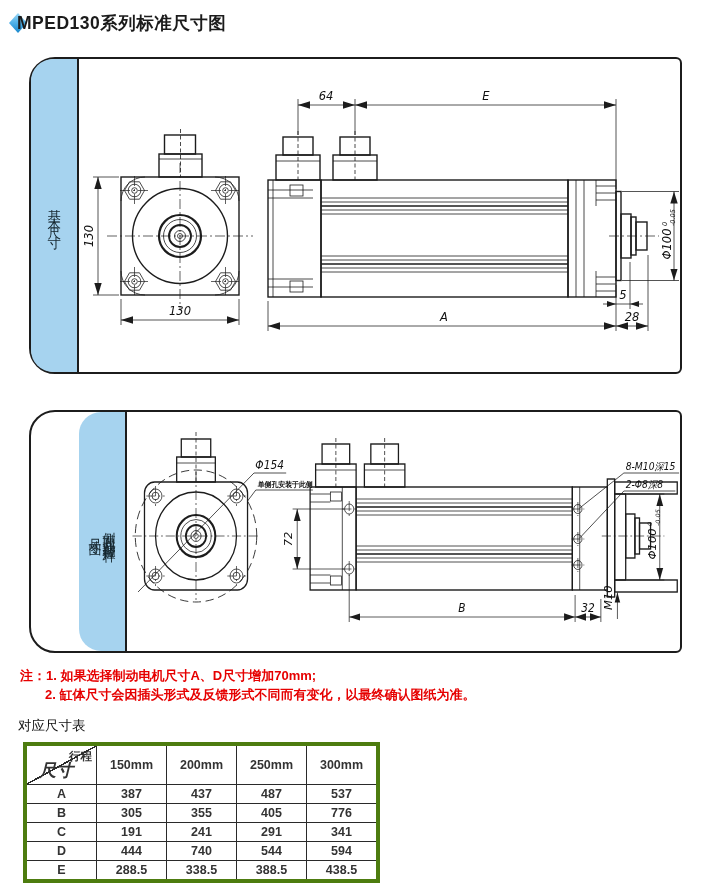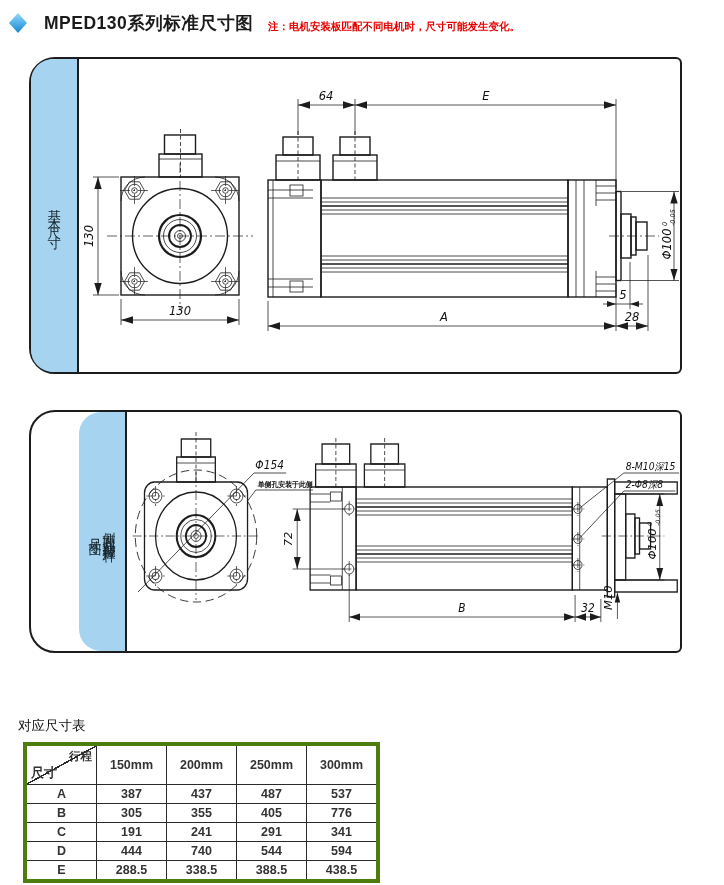--- a/index.html
+++ b/index.html
@@ -3,21 +3,21 @@
 <meta charset="utf-8">
 <style>
   html,body{margin:0;padding:0;background:#ffffff;}
   body{font-family:"Liberation Sans","DejaVu Sans",sans-serif;color:#1c1c1c;}
   .page{position:relative;width:724px;height:885px;background:#fff;overflow:hidden;}
 
   
   .hdr-diamond{position:absolute;left:9px;top:13px;width:18px;height:20px;
     background:linear-gradient(180deg,#9ad5f4 0%,#56b5ea 45%,#1887cc 100%);
     clip-path:polygon(50% 0,100% 50%,50% 100%,0 50%);}
-  .hdr-title{position:absolute;left:44px;top:11px;font-size:17.5px;font-weight:bold;color:#1b1b1b;letter-spacing:.5px;}
+  .hdr-title{position:absolute;left:17px;top:11px;font-size:17.5px;font-weight:bold;color:#1b1b1b;letter-spacing:.5px;}
   .hdr-note{position:absolute;left:268px;top:20px;font-size:10.5px;font-weight:bold;color:#e60000;}
 
   
   .panel{position:absolute;left:29px;width:653px;border:2px solid #1c1c1c;background:#fff;
     display:flex;box-sizing:border-box;}
   .panel-1{top:57px;height:317px;border-radius:26px 6px 6px 26px;}
   .panel-2{top:410px;height:243px;border-radius:26px 6px 6px 26px;padding-left:48px;}
   .panel-side{width:46px;background:#a6d3ef;border-right:2px solid #1c1c1c;border-radius:22px 0 0 22px;
     display:flex;align-items:center;justify-content:center;flex:none;}
   .vtext{writing-mode:vertical-rl;text-orientation:upright;font-size:13.5px;color:#15262e;letter-spacing:9px;line-height:1;}
@@ -51,30 +51,29 @@
   .tbl-title{position:absolute;left:18px;top:717px;font-size:13.5px;font-weight:normal;color:#111;}
   table.dims{position:absolute;left:23px;top:742px;border-collapse:collapse;table-layout:fixed;}
   table.dims th,table.dims td{border:1.5px solid #2a2a2a;font-size:12.5px;font-weight:bold;color:#333;
     text-align:center;padding:0;}
   table.dims{border:4px solid #4d7c0f;}
   table.dims thead th{height:38px;width:69px;}
   table.dims tbody td{height:18px;}
   th.corner{width:60px;position:relative;
     background:linear-gradient(to bottom right,transparent calc(50% - .75px),#2a2a2a calc(50% - .75px),#2a2a2a calc(50% + .75px),transparent calc(50% + .75px));}
   th.corner .c-top{position:absolute;top:3px;right:4px;font-size:11.5px;}
-  th.corner .c-bot{position:absolute;bottom:2px;left:4px;font-size:13px;}
+  th.corner .c-bot{position:absolute;bottom:2px;left:12px;font-size:17px;font-style:italic;}
 </style>
 </head>
 <body>
 
 <div class="page">
 
   <div class="hdr-diamond"></div>
   <div class="hdr-title">MPED130系列标准尺寸图</div>
-  <div class="hdr-note">注：电机安装板匹配不同电机时，尺寸可能发生变化。</div>
 
   <section class="panel panel-1">
     <div class="panel-side">
       <div class="vtext">基本尺寸</div>
     </div>
     <div class="panel-draw">
       <svg viewBox="0 0 601 313" preserveAspectRatio="none">
         <defs>
           <marker id="ga" markerUnits="userSpaceOnUse" markerWidth="12" markerHeight="9" viewBox="0 0 12 9" refX="12" refY="4.5" orient="auto-start-reverse">
             <path d="M0,0.8 L12,4.5 L0,8.2 Z" fill="#1c1c1c"></path>
@@ -375,20 +374,24 @@
           <line class="dim" x1="515" y1="187" x2="515" y2="210"></line>
           <line class="dim" x1="241.5" y1="205" x2="487" y2="205" marker-start="url(#gb)" marker-end="url(#gb)"></line>
           <line class="dim" x1="487" y1="205" x2="515" y2="205" marker-start="url(#gb)" marker-end="url(#gb)"></line>
           <text class="dt" x="364" y="200" text-anchor="middle">B</text>
           <text class="dt" x="501" y="200" text-anchor="middle">32</text>
         </g>
       </svg>
     </div>
   </section>
 
+  <div class="note-block">
+    <div>注：1. 如果选择制动电机尺寸A、D尺寸增加70mm;</div>
+    <div class="note-l2">2. 缸体尺寸会因插头形式及反馈形式不同而有变化，以最终确认图纸为准。</div>
+  </div>
 
   <div class="tbl-title">对应尺寸表</div>
   <table class="dims">
     <thead>
       <tr>
         <th class="corner">
           <span class="c-top">行程</span>
           <span class="c-bot">尺寸</span>
         </th>
       <th>150mm</th>

